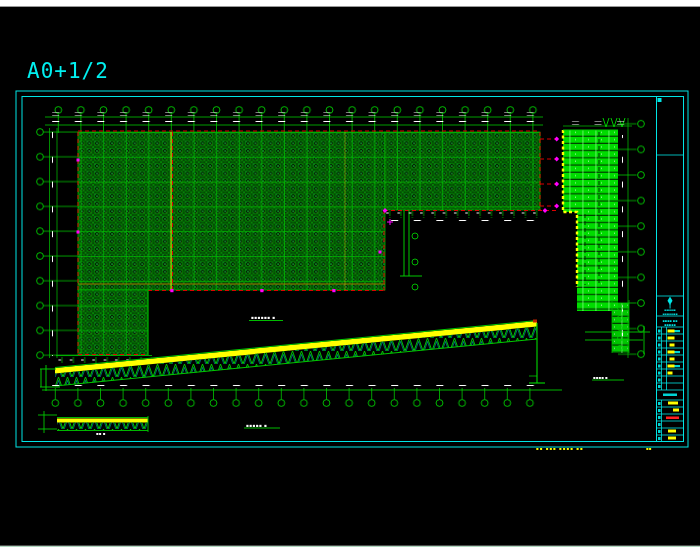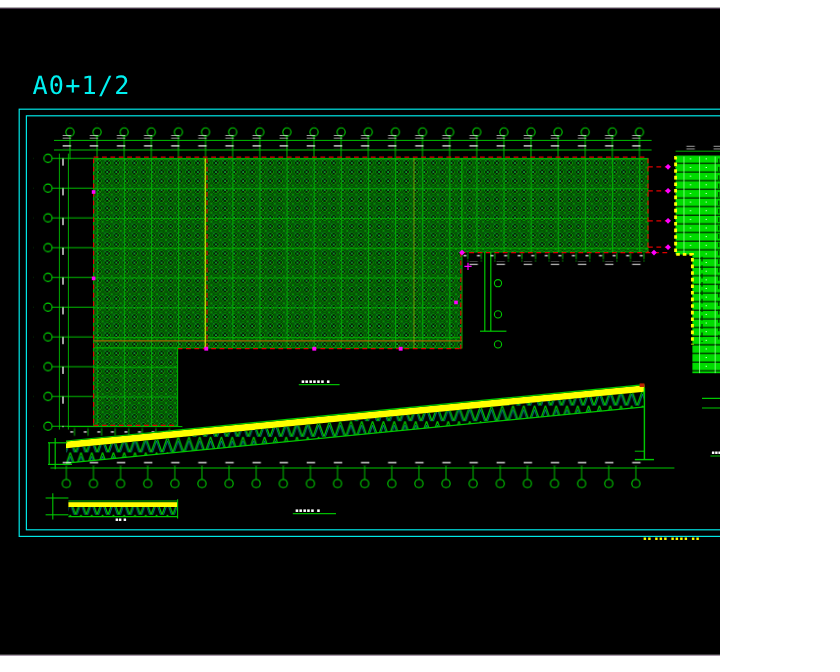--- a/index.html
+++ b/index.html
@@ -1,16 +1,16 @@
 <!DOCTYPE html>
 <html><head>
 <meta charset="utf-8">
 <style>
   html,body{margin:0;padding:0;background:#ffffff;}
-  .viewport{position:relative;width:600px;height:560px;background:#a21caf;overflow:hidden;}
+  .viewport{position:relative;width:700px;height:560px;background:#22c55e;overflow:hidden;}
   svg{display:block;font-family:"DejaVu Sans",sans-serif;}
   .cad-text{font-family:"DejaVu Sans Mono",monospace;}
 </style>
 </head>
 <body>
 
 <div class="viewport">
 <svg width="700" height="560" viewBox="0 0 700 560">
   <defs>
 

